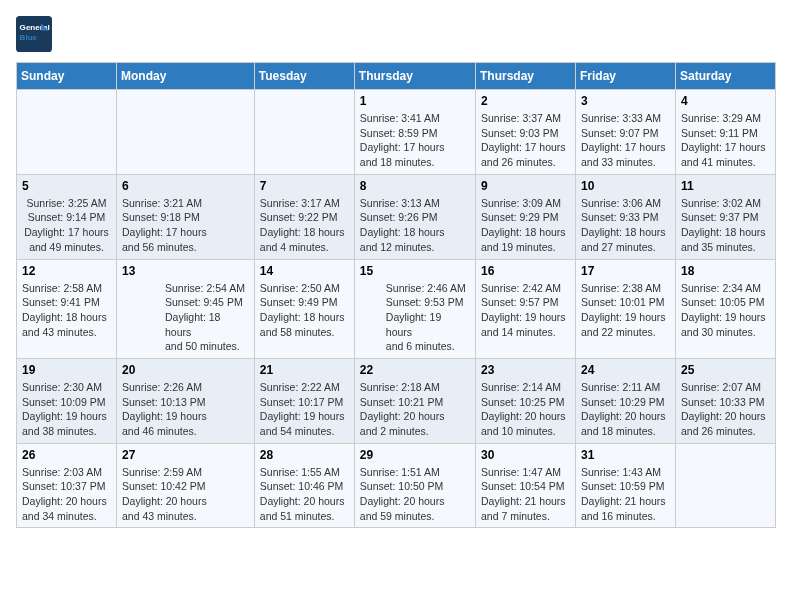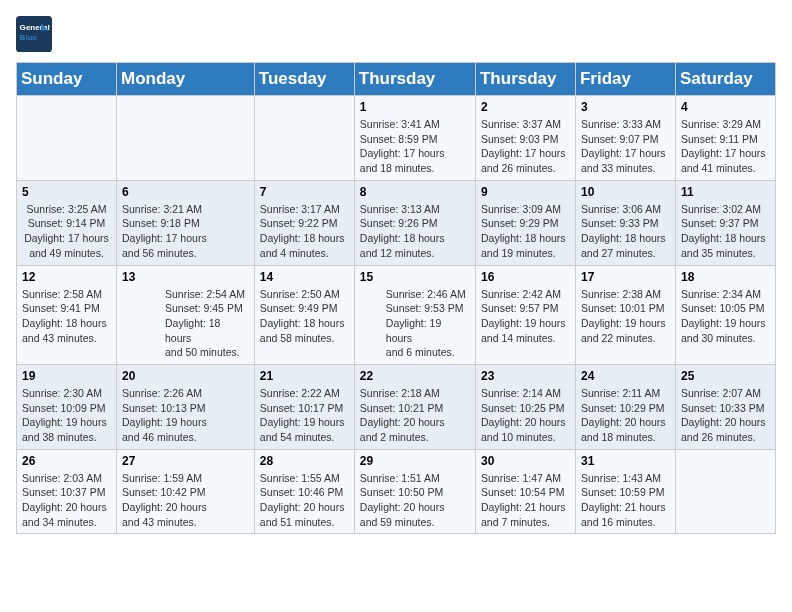--- a/index.html
+++ b/index.html
@@ -40,21 +40,21 @@
     table {
       width: 100%;
       border-collapse: collapse;
       font-size: 11px;
     }
     thead tr th {
       background: #2e7bbf;
       color: #fff;
       padding: 6px 4px;
       text-align: left;
-      font-size: 17px;
+      font-size: 12px;
       font-weight: bold;
       border: 1px solid #ccc;
     }
     tbody tr td {
       border: 1px solid #ccc;
       vertical-align: top;
       padding: 4px 5px;
       min-width: 100px;
       min-height: 80px;
     }
@@ -300,21 +300,21 @@
       <tr>
         <td>
           <span class="day-num">26</span>
           <div class="day-detail" style="white-space: pre-line;">Sunrise: 2:03 AM
 Sunset: 10:37 PM
 Daylight: 20 hours
 and 34 minutes.</div>
         </td>
         <td>
           <span class="day-num">27</span>
-          <div class="day-detail" style="white-space: pre-line;">Sunrise: 1:59 AM
+          <div class="day-detail" style="white-space: pre-line;">Sunrise: 2:59 AM
 Sunset: 10:42 PM
 Daylight: 20 hours
 and 43 minutes.</div>
         </td>
         <td>
           <span class="day-num">28</span>
           <div class="day-detail" style="white-space: pre-line;">Sunrise: 1:55 AM
 Sunset: 10:46 PM
 Daylight: 20 hours
 and 51 minutes.</div>

